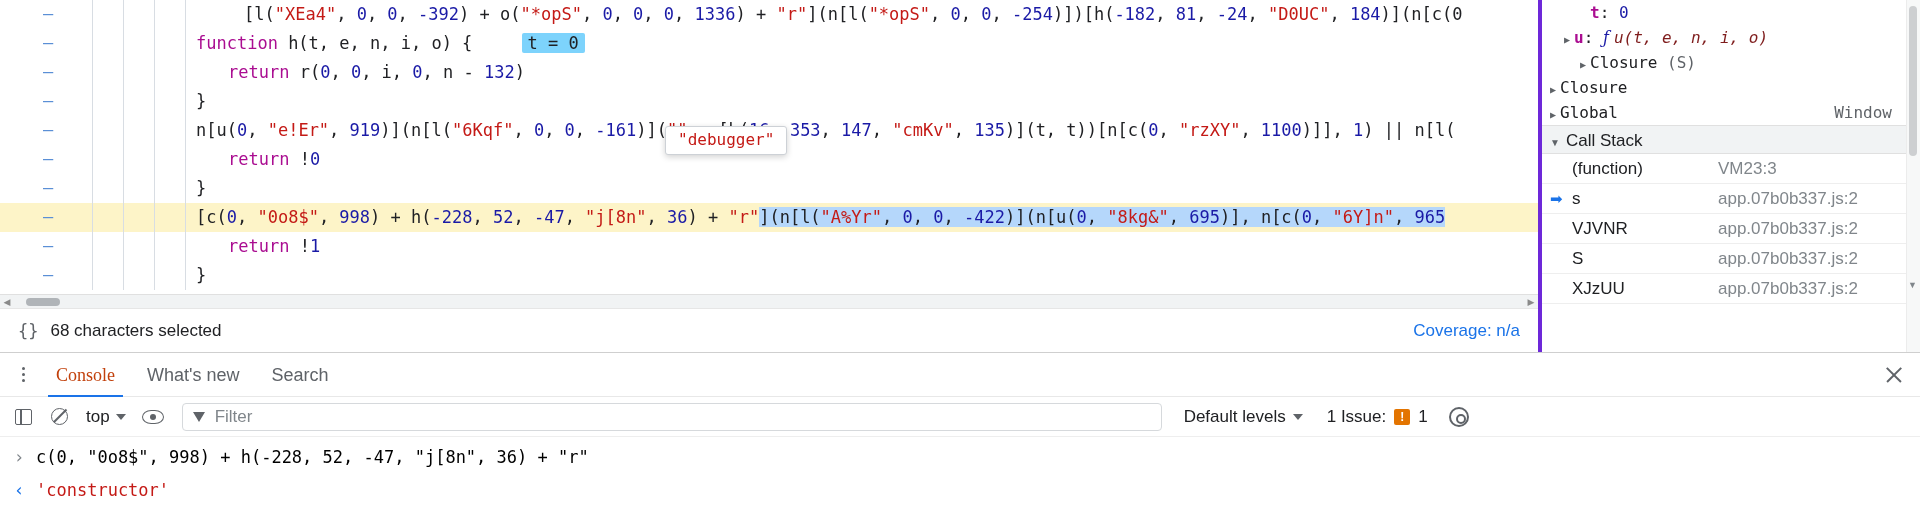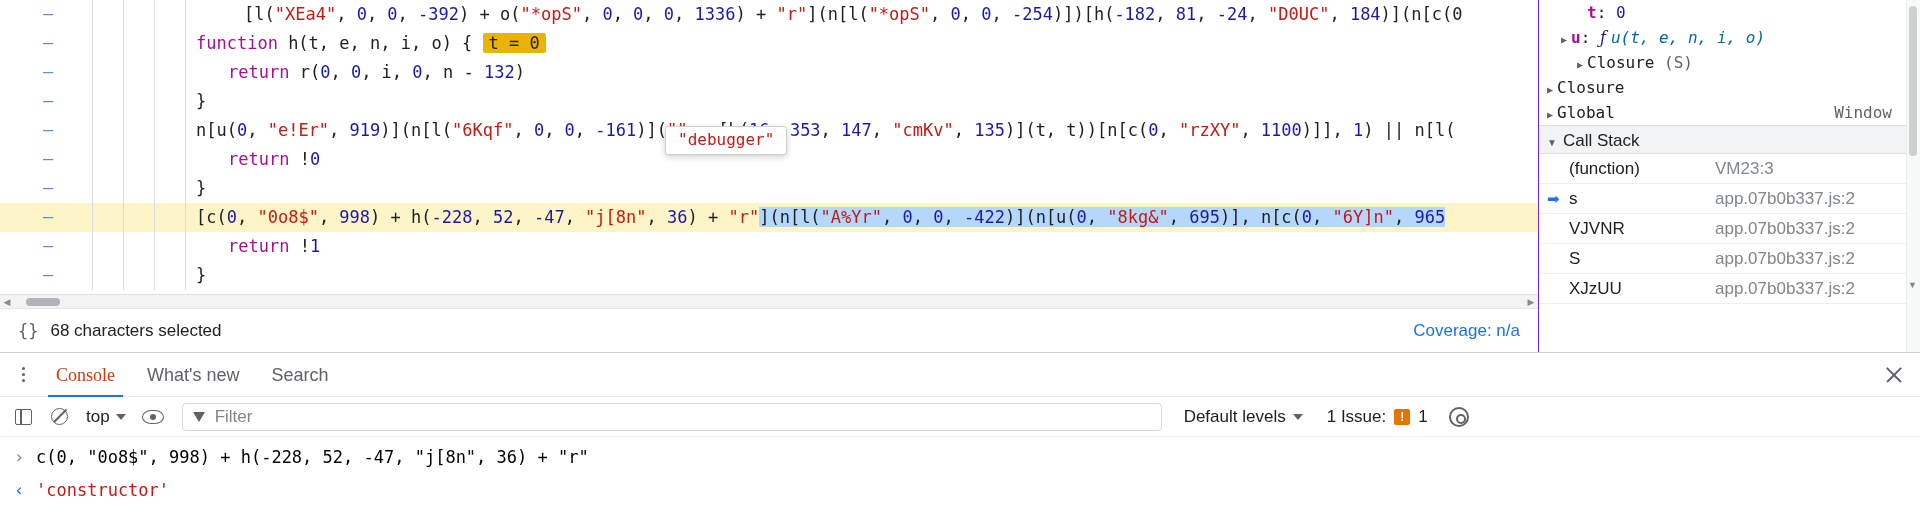--- a/index.html
+++ b/index.html
@@ -42,21 +42,21 @@
   }
 
   .tok-num   { color: #1a1aa6; }
   .tok-str   { color: #c41a16; }
   .tok-kw    { color: #aa0d91; }
   .tok-plain { color: #202124; }
 
   .sel { background: #b5d7fb; }
 
   .inline-val {
-    background: #eab308; color: #202124; padding: 0 6px; border-radius: 2px;
+    background: #7dd3fc; color: #202124; padding: 0 6px; border-radius: 2px; margin-left: 39px;
   }
 
   
   .dbg-tooltip {
     position: absolute; left: 665px; top: 126px;
     background: #ffffff; border: 1px solid #cdd1d6;
     box-shadow: 0 2px 6px rgba(0,0,0,.18);
     padding: 3px 12px 5px 12px; border-radius: 3px;
     font-family: "DejaVu Sans Mono", "Liberation Mono", monospace;
     font-size: 16px; color: #c41a16; z-index: 20;
@@ -85,36 +85,36 @@
   .brace-icon {
     color: #5f6368; font-family: "DejaVu Sans Mono", monospace; font-size: 17px;
     margin-right: 12px;
   }
   .status-text { color: #202124; }
   .coverage-link { margin-left: auto; color: #1a73e8; font-size: 17px; cursor: pointer; }
 
   
   .right-pane {
     position: absolute; left: 1538px; top: 0; width: 382px; height: 352px;
-    background: #ffffff; border-left: 1px solid #6d28d9; overflow: hidden;
+    background: #ffffff; border-left: 4px solid #6d28d9; overflow: hidden;
     font-size: 17px; color: #202124;
   }
   .scope-row {
     position: relative; height: 25px; line-height: 25px;
     font-family: "DejaVu Sans Mono", "Liberation Mono", monospace;
     font-size: 16px; white-space: nowrap; padding-left: 8px;
   }
   .scope-row .tri {
     display: inline-block; width: 14px; color: #5f6368; font-size: 10px; text-align: center;
   }
   .prop-name { color: #aa0d91; font-weight: bold; }
   .prop-colon { color: #202124; }
   .prop-num { color: #1a1aa6; }
   .fn-mark { color: #1a1aa6; font-style: italic; font-family: "DejaVu Serif", serif; }
-  .fn-sig { color: #0369a1; font-style: italic; }
+  .fn-sig { color: #7f1d1d; font-style: italic; }
   .scope-label { color: #202124; }
   .scope-sub { color: #5f6368; }
   .scope-right { position: absolute; right: 28px; color: #5f6368; }
 
   .section-header {
     height: 29px; line-height: 29px; background: #f1f3f4;
     border-top: 1px solid #e0e0e0; border-bottom: 1px solid #e0e0e0;
     padding-left: 8px; font-size: 17px; color: #202124; font-weight: 400;
   }
   .section-header .tri { display: inline-block; width: 16px; font-size: 10px; color: #5f6368; }

